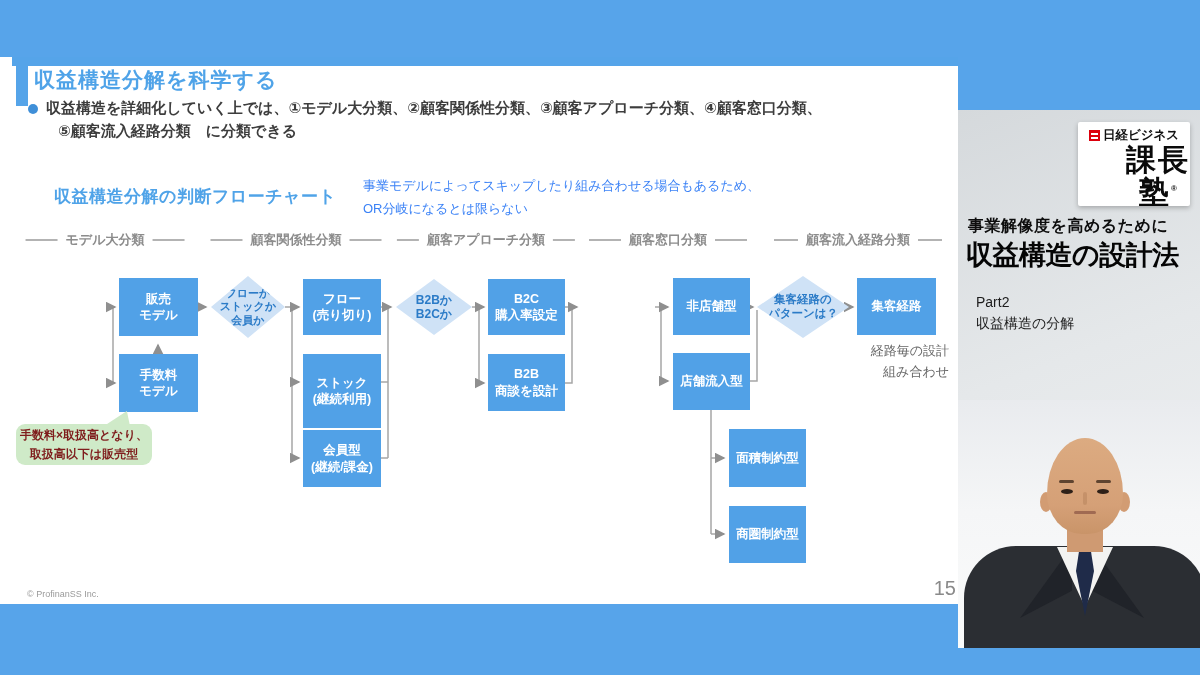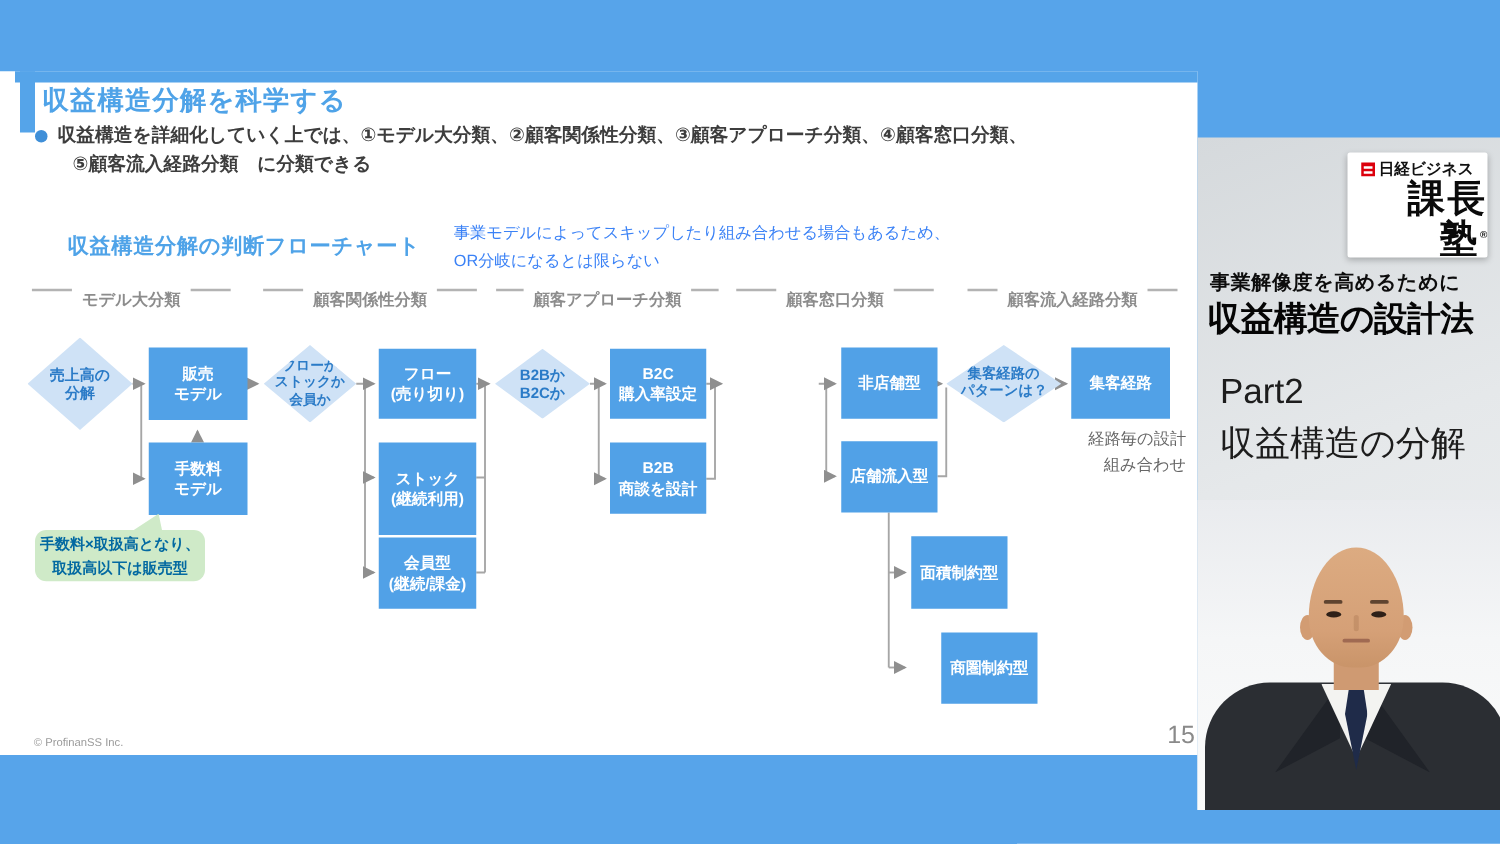--- a/index.html
+++ b/index.html
@@ -13,49 +13,49 @@
   .hdr-tab   { left:16px; top:0; width:12px; height:49px; background:#55a4e9; }
   .slide-title { left:34px; top:9px; font-size:21px; font-weight:bold; color:#4fa3e8; letter-spacing:1px; }
   .bullet-dot { left:28px; top:47px; width:10px; height:10px; border-radius:50%; background:#3f8fd8; }
   .bullet-l1 { left:46px; top:42px; font-size:15px; font-weight:bold; color:#3d3d3d; }
   .bullet-l2 { left:46px; top:65px; font-size:15px; font-weight:bold; color:#3d3d3d;margin-left:12px; }
   .flow-title { left:30px; top:128px; font-size:17px; font-weight:bold; color:#4fa3e8; letter-spacing:0.5px;margin-left:24px; }
   .note { font-size:13px; font-weight:normal; color:#3b82f6;margin-left:40px; }
   .note1 { left:323px; top:120px; }
   .note2 { left:323px; top:143px; }
 
-  .col-hdr { top:174px; height:18px; display:flex; align-items:flex-start; gap:8px; transform:translateX(-50%); white-space:nowrap;font-family:Liberation Mono, monospace; }
+  .col-hdr { top:174px; height:18px; display:flex; align-items:center; gap:8px; transform:translateX(-50%); white-space:nowrap;font-family:Liberation Mono, monospace; }
   .col-hdr .dash { width:32px; height:1.5px; background:#b3b3b3; }
   .col-hdr .lbl { font-size:13px; font-weight:bold; color:#8c8c8c; }
 
   .pre { white-space:pre-line; }
   .fbox { background:#51a1e7; color:#ffffff; font-weight:bold; font-size:12.5px; line-height:1.3; display:flex; align-items:center; justify-content:center; text-align:center; }
   .fdia { background:#cfe2f6; color:#2b7bc7; font-weight:bold; line-height:1.2; display:flex; align-items:center; justify-content:center; text-align:center; clip-path:polygon(50% 0,100% 50%,50% 100%,0 50%); }
 
-  .bubble { left:16px; top:367px; width:136px; height:41px; background:#cfeac8; border-radius:9px; display:flex; flex-direction:column; align-items:center; justify-content:center; font-size:12px; font-weight:bold; color:#0369a1; line-height:1.55;margin-left:12px; }
+  .bubble { left:16px; top:367px; width:136px; height:41px; background:#cfeac8; border-radius:9px; display:flex; flex-direction:column; align-items:center; justify-content:center; font-size:12px; font-weight:bold; color:#7f1d1d; line-height:1.55; }
   .bubble-tail { left:104px; top:354px; width:26px; height:15px; background:#cfeac8; clip-path:polygon(88% 0,100% 100%,0 100%); }
 
   .flow-caption { left:845px; top:283px; width:104px; text-align:right; font-size:13px; color:#666; line-height:1.65; }
   .page-num { left:918px; top:520px; width:38px; text-align:right; font-size:20px; color:#8a8a8a; }
   .copyright { left:27px; top:532px; font-size:9px; color:#9a9a9a; }
 
   
   #sidebar { left:958px; top:66px; width:284px; height:538px; background:linear-gradient(160deg,#d5d9dc 0%,#e5e8ea 45%,#f1f2f3 100%);margin-top:44px; }
   .logo-card { left:120px; top:12px; width:112px; height:84px; background:#ffffff; border-radius:2px; box-shadow:0 2px 5px rgba(0,0,0,0.25); display:flex; flex-direction:column; overflow:hidden; }
   .logo-brand-row { display:flex; align-items:center; justify-content:center; gap:3px; margin-top:5px; }
   .logo-sq { width:11px; height:11px; background:#dc000c; position:relative; }
   .logo-sq::before { content:""; position:absolute; left:2px; top:3px; width:7px; height:2px; background:#fff; }
   .logo-sq::after { content:""; position:absolute; left:2px; top:7px; width:7px; height:2px; background:#fff; }
   .logo-brand { font-family:"Liberation Serif","DejaVu Serif",serif; font-size:12.5px; font-weight:bold; color:#111; }
-  .logo-name { font-family:Liberation Sans, sans-serif; font-size:30px; font-weight:900; color:#0a0a0a; text-align:right; line-height:1.05; letter-spacing:2px;padding-left:48px; }
+  .logo-name { font-family:Liberation Sans, sans-serif; font-size:30px; font-weight:900; color:#0a0a0a; text-align:center; line-height:1.05; letter-spacing:2px;padding-left:48px; }
   .logo-name sup { font-size:8px; letter-spacing:0; }
   .logo-banner { margin-top:auto; height:21px; background:#dc000c; color:#ffffff; font-style:italic; font-weight:bold; font-size:13px; display:flex; align-items:center; justify-content:center; letter-spacing:1px; }
   .sb-subtitle { left:10px; top:106px; font-size:16px; font-weight:800; color:#0d0d0d; letter-spacing:0.5px; }
   .sb-title { left:8px; top:127px; font-size:27px; font-weight:900; color:#050505; letter-spacing:-0.5px; }
-  .sb-part { left:18px; top:182px; font-size:28px; color:#1d1d1d; line-height:1.5; }
+  .sb-part { left:18px; top:182px; font-size:14px; color:#1d1d1d; line-height:1.5; }
 
   
   .photo { left:0; top:290px; width:242px; height:248px; background:linear-gradient(180deg,#e9ebee 0%,#f5f6f7 45%,#fafbfb 100%); overflow:hidden; }
   .head { left:89px; top:38px; width:76px; height:96px; background:linear-gradient(180deg,#dcab81 0%,#d5a077 70%,#c99469 100%); border-radius:50% 50% 46% 46% / 58% 58% 42% 42%; }
   .ear { top:92px; width:12px; height:20px; background:#d29c73; border-radius:50%; }
   .ear.l { left:82px; } .ear.r { left:160px; }
   .brow { position:absolute; top:44%; width:15px; height:3px; background:#5f4430; border-radius:2px; }
   .brow.l { left:16%; } .brow.r { right:16%; }
   .eye { position:absolute; top:53%; width:12px; height:5px; background:#2e2018; border-radius:50%; }
   .eye.l { left:18%; } .eye.r { right:18%; }
@@ -141,22 +141,20 @@
       <path d="M661,324 H668" marker-end="url(#arr)"></path>
       <path d="M750,250 H753" marker-end="url(#arr)"></path>
       <path d="M750,324 H757 V253"></path>
       <path d="M849,250 H853" marker-end="url(#arr)"></path>
       <path d="M711,353 V477"></path>
       <path d="M711,401 H724" marker-end="url(#arr)"></path>
       <path d="M711,477 H724" marker-end="url(#arr)"></path>
     </g>
   </svg>
 
-  <div class="abs fdia pre" style="left:22px;top:213px;width:84px;height:74px;font-size:12px;">売上高の
-分解</div>
   <div class="abs fdia pre" style="left:211px;top:219px;width:74px;height:62px;font-size:11px;">フローか
 ストックか
 会員か</div>
   <div class="abs fdia pre" style="left:396px;top:222px;width:76px;height:56px;font-size:12px;">B2Bか
 B2Cか</div>
   <div class="abs fdia pre" style="left:757px;top:219px;width:92px;height:62px;font-size:11.5px;">集客経路の
 パターンは？</div>
 
   <div class="abs fbox pre" style="left:119px;top:221px;width:79px;height:58px;">販売
 モデル</div>
@@ -168,21 +166,21 @@
 (継続利用)</div>
   <div class="abs fbox pre" style="left:303px;top:373px;width:78px;height:57px;">会員型
 (継続/課金)</div>
   <div class="abs fbox pre" style="left:488px;top:222px;width:77px;height:56px;">B2C
 購入率設定</div>
   <div class="abs fbox pre" style="left:488px;top:297px;width:77px;height:57px;">B2B
 商談を設計</div>
   <div class="abs fbox" style="left:673px;top:221px;width:77px;height:57px;">非店舗型</div>
   <div class="abs fbox" style="left:673px;top:296px;width:77px;height:57px;">店舗流入型</div>
   <div class="abs fbox" style="left:729px;top:372px;width:77px;height:58px;">面積制約型</div>
-  <div class="abs fbox" style="left:729px;top:449px;width:77px;height:57px;margin-left:24px;">商圏制約型</div>
+  <div class="abs fbox" style="left:729px;top:449px;width:77px;height:57px;">商圏制約型</div>
   <div class="abs fbox" style="left:857px;top:221px;width:79px;height:57px;">集客経路</div>
 
   <div class="abs flow-caption">
     <div>経路毎の設計</div>
     <div>組み合わせ</div>
   </div>
 
   <div class="abs bubble-tail"></div>
   <div class="abs bubble">
     <div>手数料×取扱高となり、</div>

